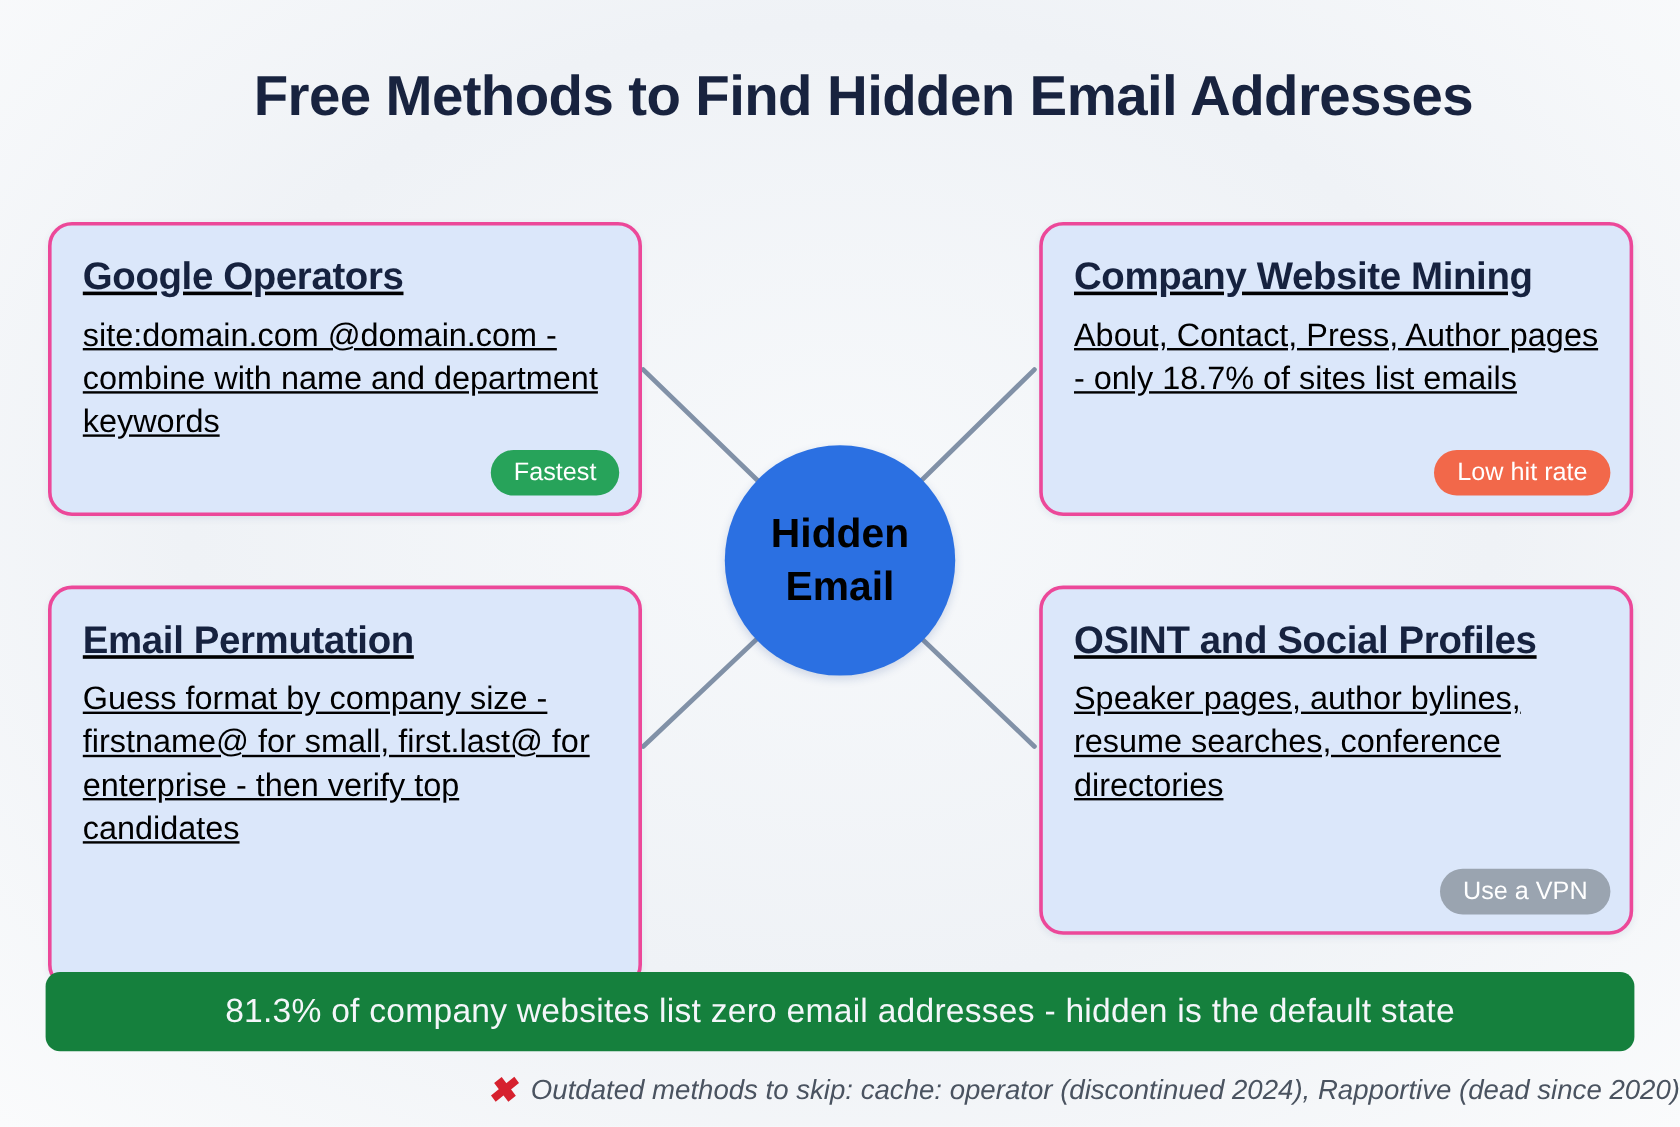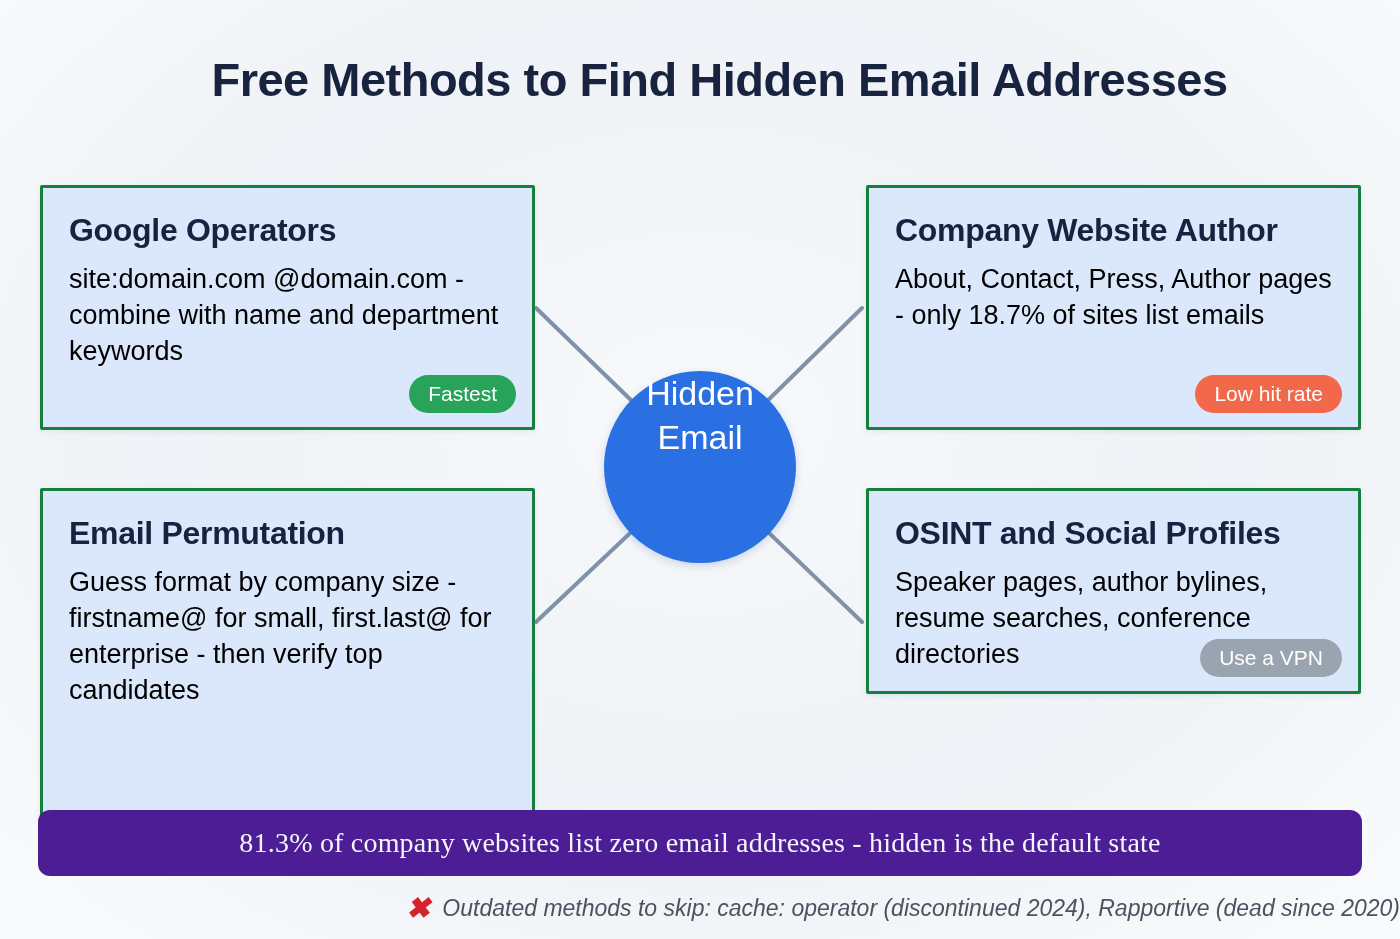--- a/index.html
+++ b/index.html
@@ -25,29 +25,30 @@
     margin: 0;
     padding-left: 39px;
   }
 
   .connectors { position: absolute; top: 0; left: 0; }
 
   .card {
     position: absolute;
     width: 495px;
     background: #dbe7fa;
-    border: 3px solid #15803d;
-    border-radius: 2px;
+    border: 3px solid #ec4899;
+    border-radius: 20px;
     padding: 24px 26px;
     box-shadow: 0 2px 6px rgba(30,60,120,0.08);
+    text-decoration: underline;
   }
   .card-tl { left: 40px;  top: 185px; height: 245px; }
   .card-tr { left: 866px; top: 185px; height: 245px; }
   .card-bl { left: 40px;  top: 488px; height: 336px; }
-  .card-br { left: 866px; top: 488px; height: 206px; }
+  .card-br { left: 866px; top: 488px; height: 291px; }
 
   .card-title {
     margin: 0 0 13px 0;
     font-size: 32px;
     font-weight: bold;
     color: #16223f;
     letter-spacing: -0.3px;
   }
   .card-body {
     margin: 0;
@@ -65,26 +66,26 @@
     border-radius: 999px;
     white-space: nowrap;
   }
 
   .center-circle {
     position: absolute;
     left: 604px; top: 371px;
     width: 192px; height: 192px;
     border-radius: 50%;
     display: flex;
-    align-items: flex-start;
+    align-items: center;
     justify-content: center;
     text-align: center;
-    color: #ffffff;
+    color: #000000;
     font-size: 34px;
-    font-weight: normal;
+    font-weight: bold;
     line-height: 1.3;
     box-shadow: 0 3px 8px rgba(20,60,140,0.18);
   }
   .center-circle span { display: inline-block; width: 145px; }
 
   .banner {
     position: absolute;
     left: 38px; top: 810px;
     width: 1324px; height: 66px;
     border-radius: 12px;
@@ -128,41 +129,41 @@
     </g>
   </svg>
 
   <div class="card card-tl">
     <h2 class="card-title">Google Operators</h2>
     <p class="card-body">site:domain.com @domain.com - combine with name and department keywords</p>
     <span class="badge" style="background: rgb(39, 163, 90);">Fastest</span>
   </div>
 
   <div class="card card-tr">
-    <h2 class="card-title">Company Website Author</h2>
+    <h2 class="card-title">Company Website Mining</h2>
     <p class="card-body">About, Contact, Press, Author pages - only 18.7% of sites list emails</p>
     <span class="badge" style="background: rgb(242, 104, 74);">Low hit rate</span>
   </div>
 
   <div class="card card-bl">
     <h2 class="card-title">Email Permutation</h2>
     <p class="card-body">Guess format by company size - firstname@ for small, first.last@ for enterprise - then verify top candidates</p>
   </div>
 
   <div class="card card-br">
     <h2 class="card-title">OSINT and Social Profiles</h2>
     <p class="card-body">Speaker pages, author bylines, resume searches, conference directories</p>
     <span class="badge" style="background: rgb(154, 164, 176); text-align: right;">Use a VPN</span>
   </div>
 
   <div class="center-circle" style="background: rgb(43, 112, 226);">
     <span>Hidden Email</span>
   </div>
 
-  <div class="banner" style="background: #4c1d95; font-family: Liberation Serif, serif;">
+  <div class="banner" style="background: #15803d;">
     <span>81.3% of company websites list zero email addresses - hidden is the default state</span>
   </div>
 
   <div class="footnote">
     <span class="x-icon" style="color: rgb(214, 33, 46);">✖</span><span>Outdated methods to skip: cache: operator (discontinued 2024), Rapportive (dead since 2020)</span>
   </div>
 
 </div>
 
 </body></html>

